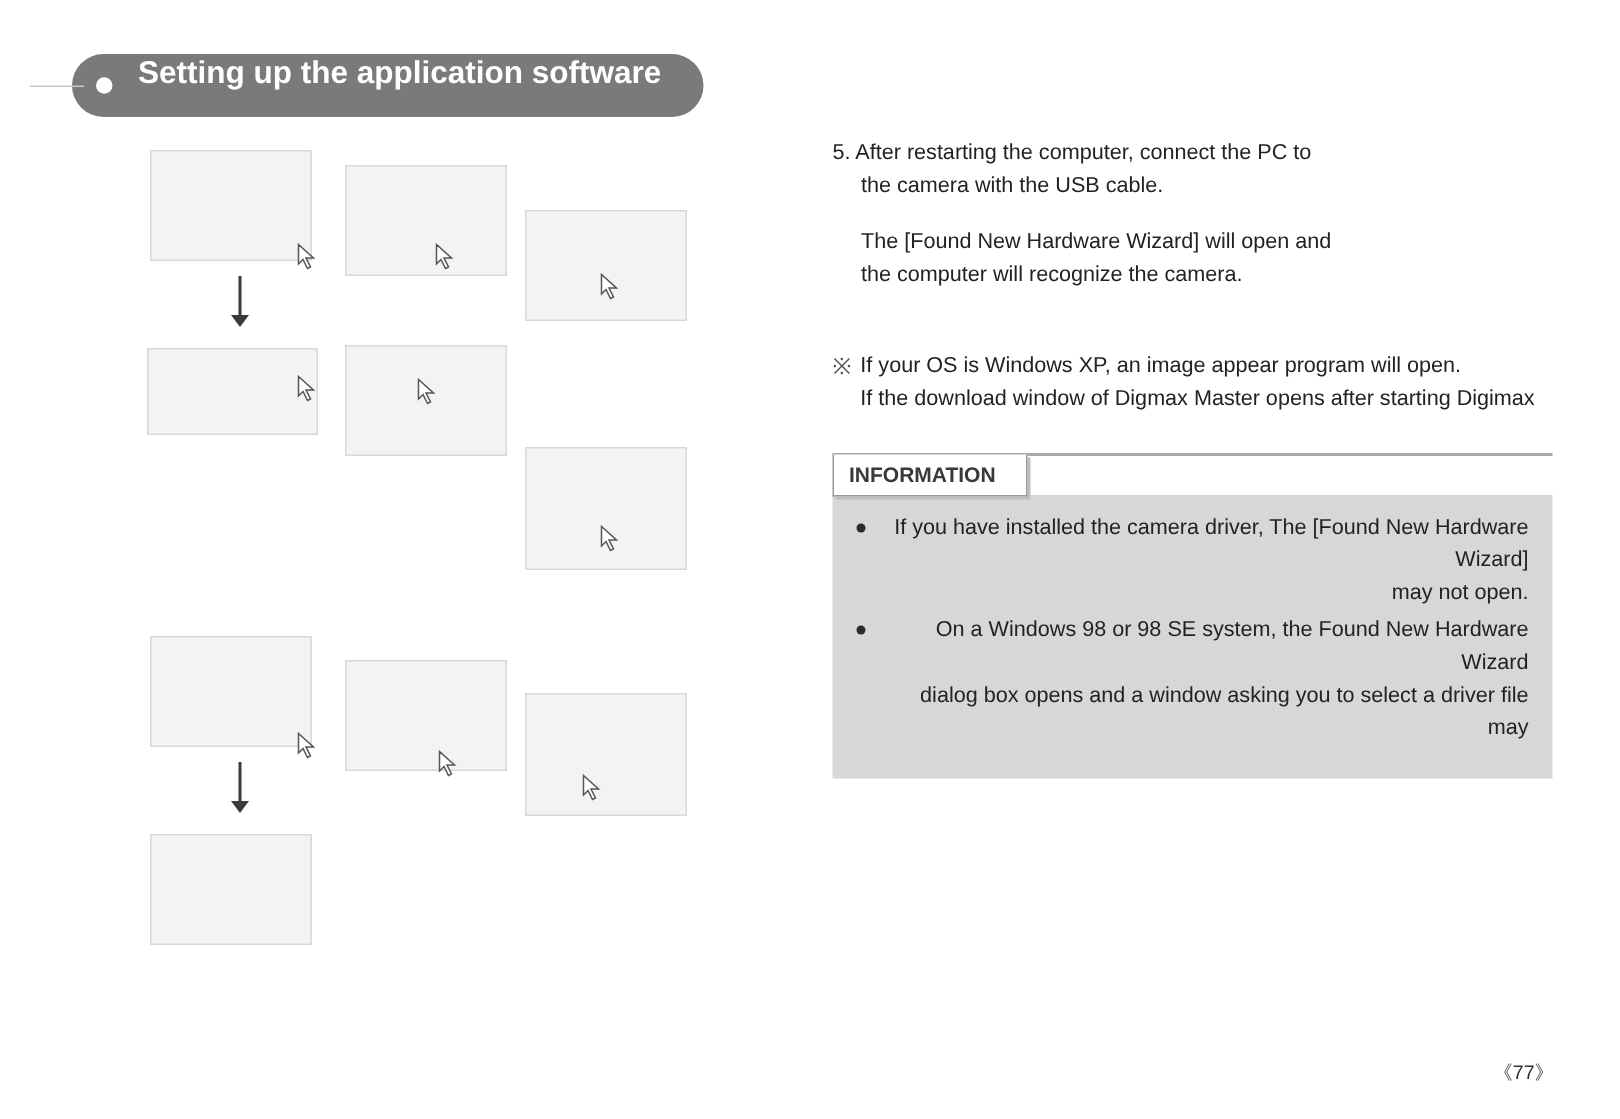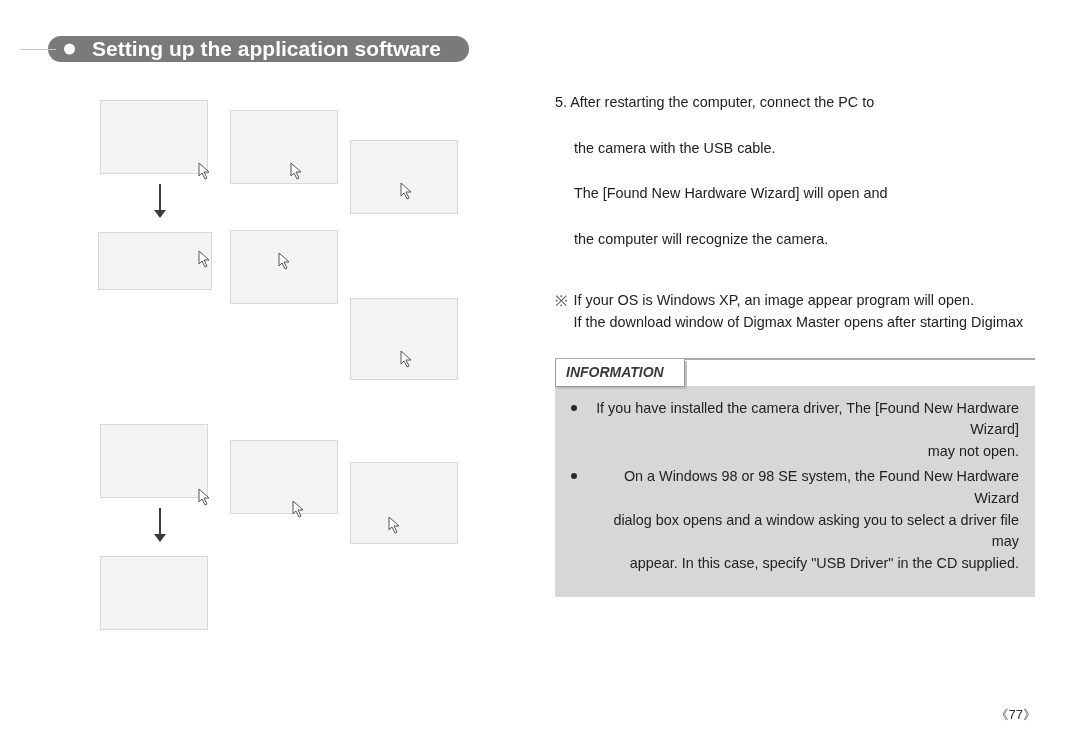--- a/index.html
+++ b/index.html
@@ -15,21 +15,21 @@
   .page {
     width: 1080px;
     height: 746px;
     position: relative;
   }
   .header-pill {
     position: absolute;
     top: 36px;
     left: 48px;
     height: 26px;
-    padding: 0 28px 0 44px;
+    padding: 0 28px 16px 44px;
     background: #7a7a7a;
     border-radius: 22px;
     display: flex;
     align-items: center;
   }
   .header-pill .dot {
     position: absolute;
     left: 16px;
     top: 50%;
     transform: translateY(-50%);
@@ -99,21 +99,20 @@
     width: 480px;
     font-size: 14.4px;
     line-height: 1.5;
     color: #222;
   }
   .right-col .step {
     margin-bottom: 16px;
   }
   .right-col .step .indent {
     margin-left: 19px;
-    margin-top: 24px;
   }
   .note-row {
     display: flex;
     gap: 6px;
     margin-top: 40px;
     margin-bottom: 24px;
   }
   .note-symbol {
     color: #555;
     font-size: 15px;
@@ -130,21 +129,20 @@
     margin-top: 10px;
   }
   .info-tab {
     display: inline-block;
     background: #fff;
     border: 1px solid #9a9a9a;
     border-top: none;
     box-shadow: 2px 2px 0 #bfbfbf;
     padding: 3px 20px 3px 10px;
     font-weight: bold;
-    font-style: italic;
     font-size: 14px;
     color: #3a3a3a;
     position: relative;
     top: -1px;
   }
   .info-body {
     background: #d7d7d7;
     padding: 12px 16px 18px 16px;
     margin-top: -2px;
   }
@@ -288,21 +286,20 @@
         <ul>
           <li>
             <span class="bullet"></span>
             <span>If you have installed the camera driver, The [Found New Hardware Wizard]</span><br>
             <span>may not open.</span>
           </li>
           <li>
             <span class="bullet"></span>
             <span>On a Windows 98 or 98 SE system, the Found New Hardware Wizard</span><br>
             <span>dialog box opens and a window asking you to select a driver file may</span><br>
-            <span>appear. In this case, specify "USB Driver" in the CD supplied.</span>
           </li>
         </ul>
       </div>
     </div>
 
   </div>
 
   <div class="page-number">《77》</div>
 
 </div>

